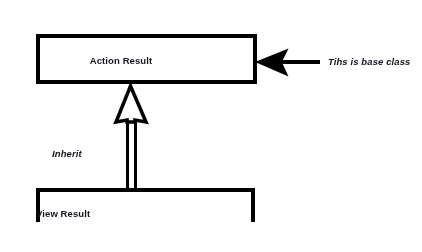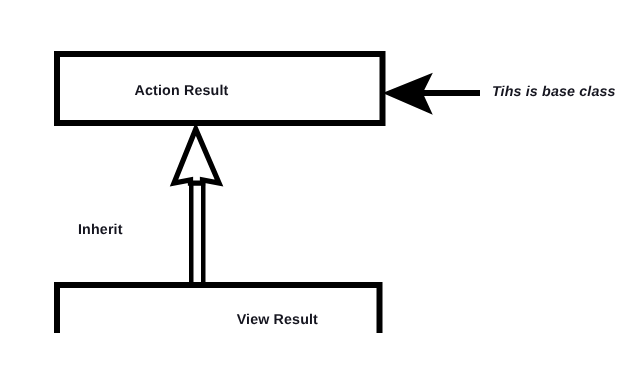--- a/index.html
+++ b/index.html
@@ -34,25 +34,26 @@
   #label-action-result {
     left: 36px;
     top: 55px;
     width: 170px;
     text-align: center;
   }
   #label-view-result {
     left: 36px;
     top: 208px;
     width: 176px;
-    text-align: right;
+    text-align: left;
   }
   #label-inherit {
     left: 52px;
     top: 148px;
+    font-style: italic;
   }
   #label-base-class-note {
     left: 328px;
     top: 56px;
     font-style: italic;
   }
 </style>
 </head>
 <body>
 

